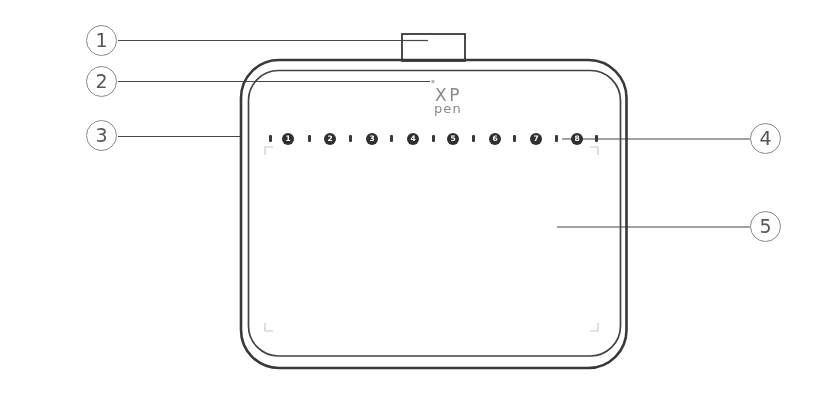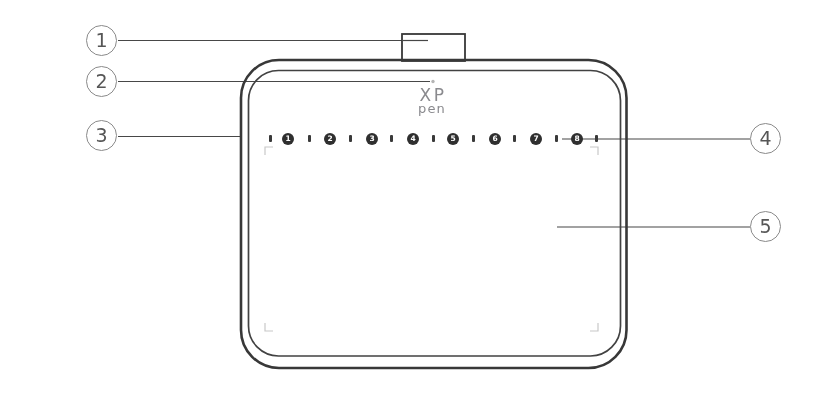--- a/index.html
+++ b/index.html
@@ -52,21 +52,21 @@
     width:2.5px;height:7px;
     background:var(--line,#2f2f2f);
     border-radius:1px;
     top:135px;
   }
 
   
   .logo{
     position:absolute;
     left:402px;top:88px;width:60px;
-    text-align:center;
+    text-align:right;
     color:var(--logo,#8a8a8e);
     user-select:none;
   }
   .logo .xp{
     font-size:17px;line-height:15px;letter-spacing:2.5px;
     margin-left:2px;
   }
   .logo .pen{
     font-size:13px;line-height:12px;letter-spacing:1.2px;
   }

